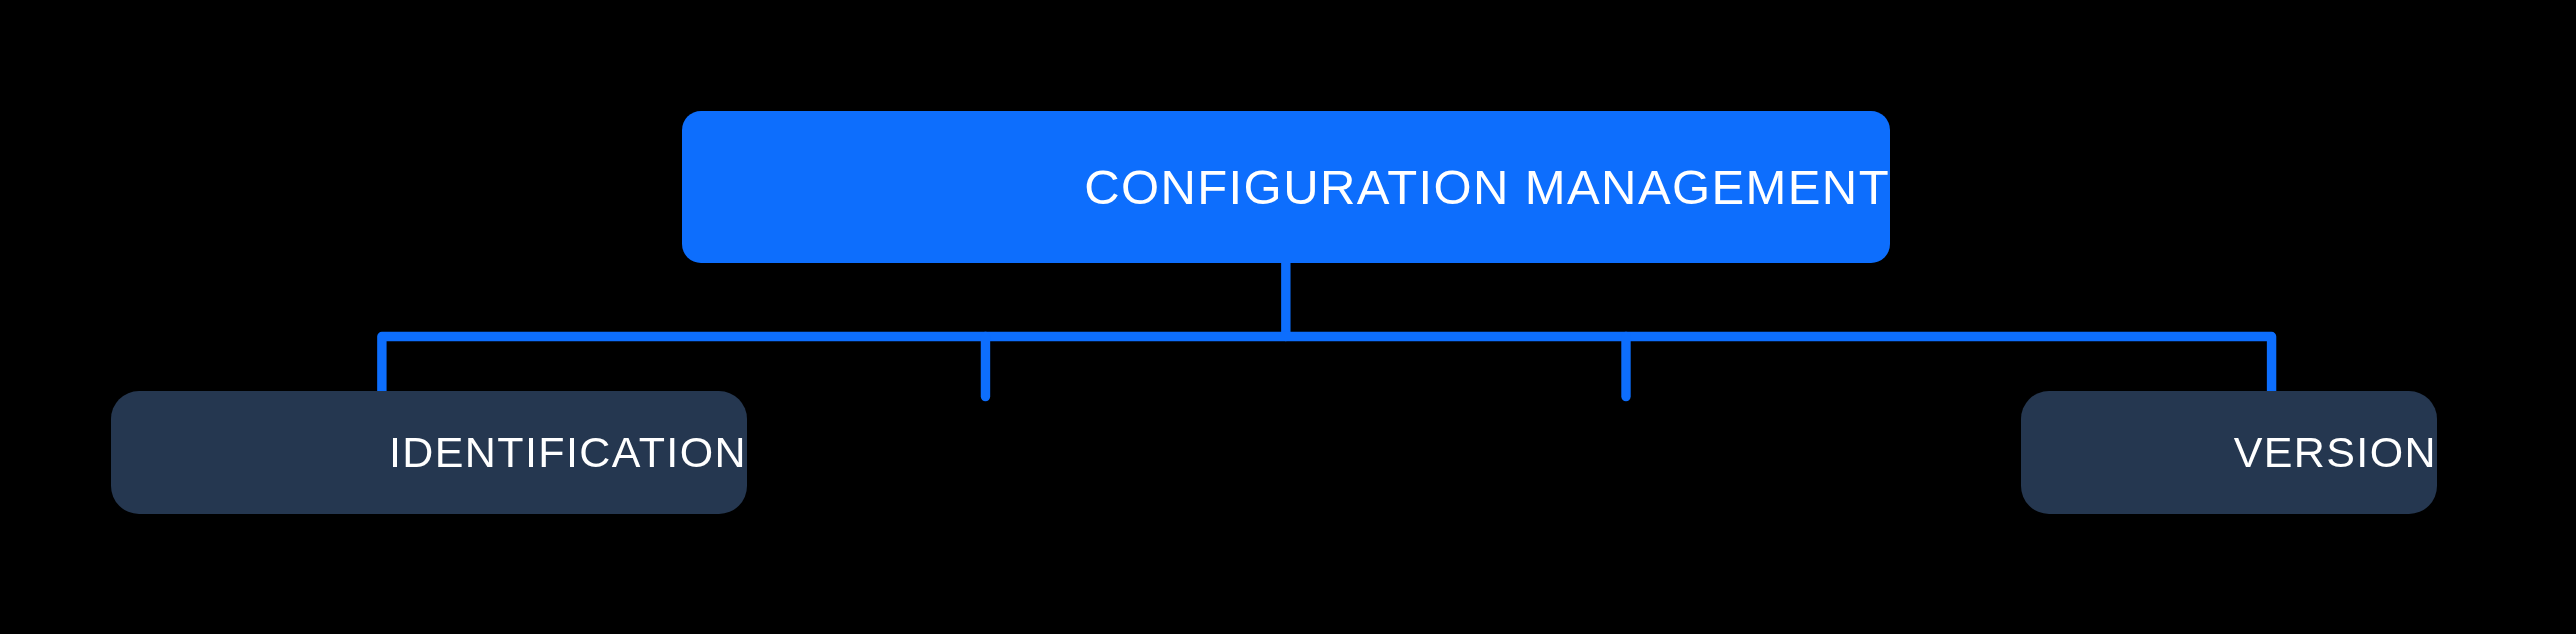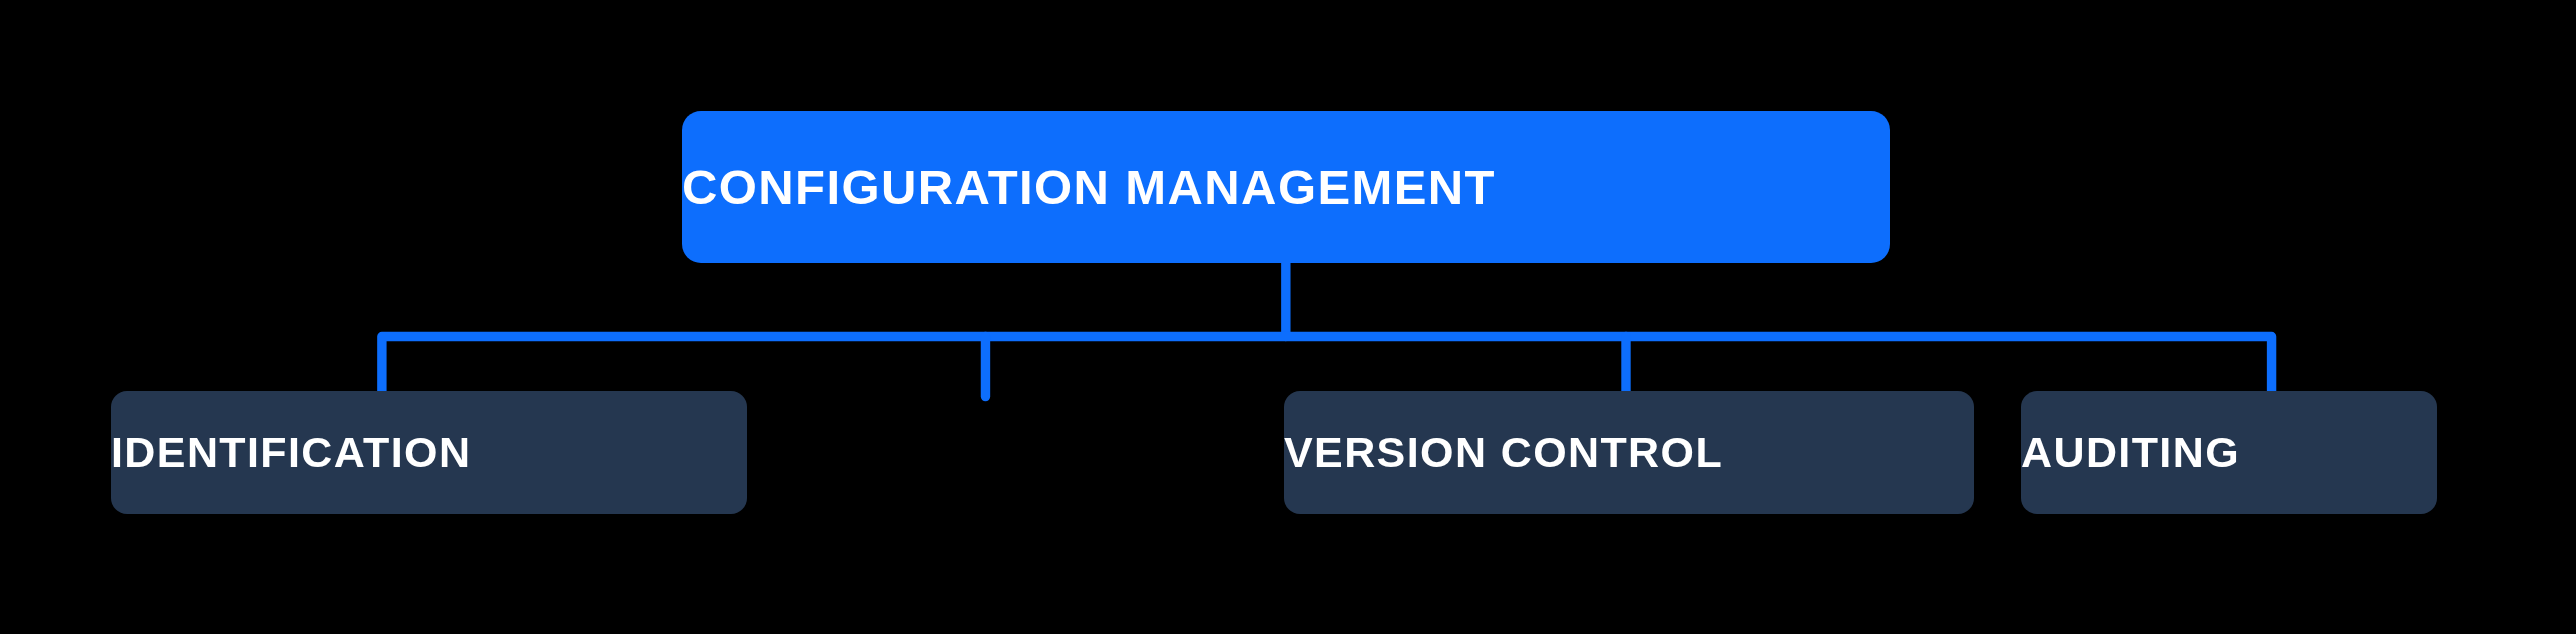--- a/index.html
+++ b/index.html
@@ -19,41 +19,41 @@
     position: absolute;
     left: 0; top: 0;
     width: 2576px;
     height: 634px;
     pointer-events: none;
   }
   .node {
     position: absolute;
     display: flex;
     align-items: center;
-    justify-content: flex-start;
+    justify-content: flex-end;
     color: var(--text, #ffffff);
-    font-weight: 700;
+    font-weight: 400;
     text-align: center;
     box-sizing: border-box;
   }
   .node-root {
     left: 682px;
     top: 111px;
     width: 1208px;
     height: 152px;
     background: var(--root-fill, #0d6efd);
     border-radius: 19px;
     font-size: 49px;
     letter-spacing: 1.4px;
   }
   .node-child {
     top: 391px;
     height: 123px;
     background: var(--child-fill, #253750);
-    border-radius: 16px;
+    border-radius: 28px;
     font-size: 43px;
     letter-spacing: 1.4px;
   }
   .node-child-0 { left: 111px;  width: 636px; }
   .node-child-1 { left: 822px; width: 414px; }
   .node-child-2 { left: 1284px; width: 690px; }
   .node-child-3 { left: 2021px; width: 416px; }
 </style>
 </head>
 <body>
@@ -72,22 +72,19 @@
 
   <div class="node node-root">
     <span>CONFIGURATION MANAGEMENT</span>
   </div>
 
   <div class="node node-child node-child-0">
     <span>IDENTIFICATION</span>
   </div>
 
 
-  <div class="node node-child node-child-2">
-    <span>VERSION CONTROL</span>
-  </div>
 
   <div class="node node-child node-child-3">
-    <span>AUDITING</span>
+    <span>VERSION</span>
   </div>
 
 </div>
 
 
 </body></html>

